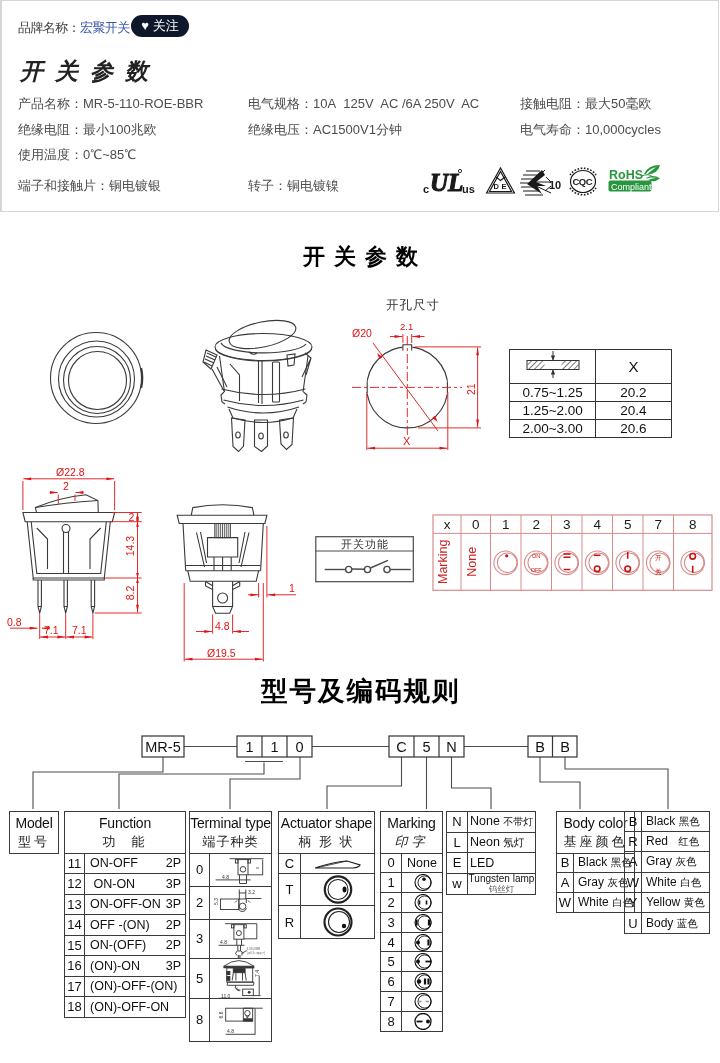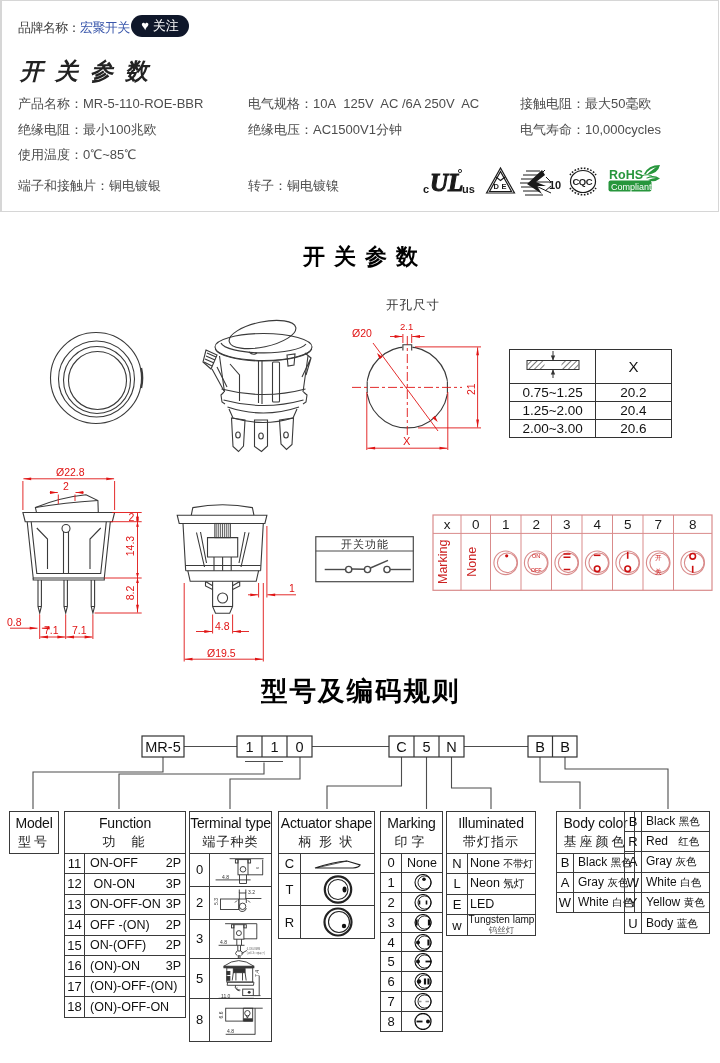--- a/index.html
+++ b/index.html
@@ -614,21 +614,21 @@
   </div>
 
   <div class="abs" style="left:380px;top:811px;">
     <table class="bt" style="width:63px;">
         <colgroup>
           <col style="width:21px">
           <col>
         </colgroup>
       <tbody>
           <tr style="height:41.5px;">
-            <td class="hd" colspan="2">Marking<br><span class="cn" style="letter-spacing:4px;">印字</span></td>
+            <td class="hd" colspan="2">Marking<br><span class="cn" style="letter-spacing:4px;font-style:italic;">印字</span></td>
           </tr>
       <tr style="height:19.8px;">
             <td class="num" style="width:21px;">0</td>
             <td style="text-align:center;font-size:12.5px;">None</td>
           </tr>
       <tr style="height:19.8px;">
             <td class="num">1</td>
             <td style="text-align:center;">
               <svg width="42" height="17" viewBox="0 0 42 17">
                 <circle cx="21" cy="8.5" r="8" fill="none" stroke="#111" stroke-width="1.1"></circle>
@@ -714,23 +714,20 @@
       </table>
   </div>
 
   <div class="abs" style="left:446px;top:811px;">
     <table class="bt" style="width:90px;">
         <colgroup>
           <col style="width:21px">
           <col>
         </colgroup>
       <tbody>
-          <tr style="height:41.5px;">
-            <td class="hd" colspan="2">Illuminated<br><span class="cn" style="letter-spacing:1px;">带灯指示</span></td>
-          </tr>
       <tr style="height:20.6px;">
             <td class="num" style="width:21px;">N</td>
             <td class="lbl" style="padding-left:2px !important;">None <span class="cn" style="font-size:10px;">不带灯</span></td>
           </tr>
       <tr style="height:20.6px;">
             <td class="num">L</td>
             <td class="lbl" style="padding-left:2px !important;">Neon <span class="cn">氖灯</span></td>
           </tr>
       <tr style="height:20.6px;">
             <td class="num">E</td>

